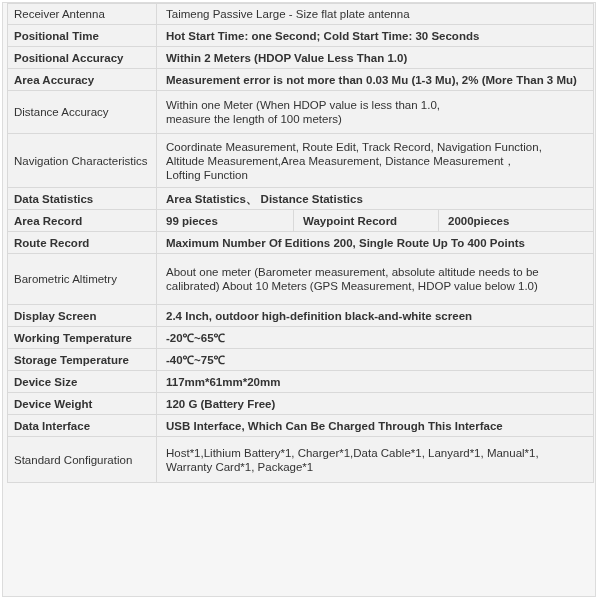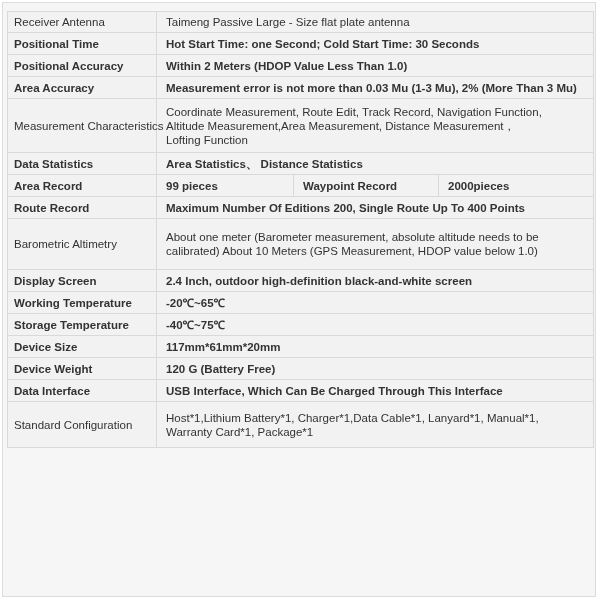--- a/index.html
+++ b/index.html
@@ -20,21 +20,20 @@
     box-sizing: border-box;
   }
   table.spec {
     position: absolute;
     left: 7px; top: 3px;
     width: 586px;
     border-collapse: collapse;
     table-layout: fixed;
     font-size: 11.5px;
     line-height: 14px;
-    margin-top: 8px;
   }
   table.spec td {
     border: 1px solid #d9d9d9;
     background: #f2f2f2;
     padding: 0 0 0 9px;
     vertical-align: middle;
     white-space: nowrap;
     overflow: visible;
   }
   table.spec td.label { width: 140px; padding-left: 6px; }
@@ -66,22 +65,29 @@
       <td colspan="3">Hot Start Time: one Second; Cold Start Time: 30 Seconds</td>
     </tr>
     <tr class="h23">
       <td class="label">Positional Accuracy</td>
       <td colspan="3">Within 2 Meters (HDOP Value Less Than 1.0)</td>
     </tr>
     <tr class="h23">
       <td class="label">Area Accuracy</td>
       <td colspan="3">Measurement error is not more than 0.03 Mu (1-3 Mu), 2% (More Than 3 Mu)</td>
     </tr>
+    <tr class="h44">
+      <td class="label">Distance Accuracy</td>
+      <td colspan="3">
+        <div>Within one Meter (When HDOP value is less than 1.0,</div>
+        <div>measure the length of 100 meters)</div>
+      </td>
+    </tr>
     <tr style="height:54px">
-      <td class="label">Measurement Characteristics</td>
+      <td class="label">Navigation Characteristics</td>
       <td colspan="3">
         <div>Coordinate Measurement, Route Edit, Track Record, Navigation Function,</div>
         <div>Altitude Measurement,Area Measurement, Distance Measurement，</div>
         <div>Lofting Function</div>
       </td>
     </tr>
     <tr class="h23">
       <td class="label">Data Statistics</td>
       <td colspan="3">Area Statistics、 Distance Statistics</td>
     </tr>

